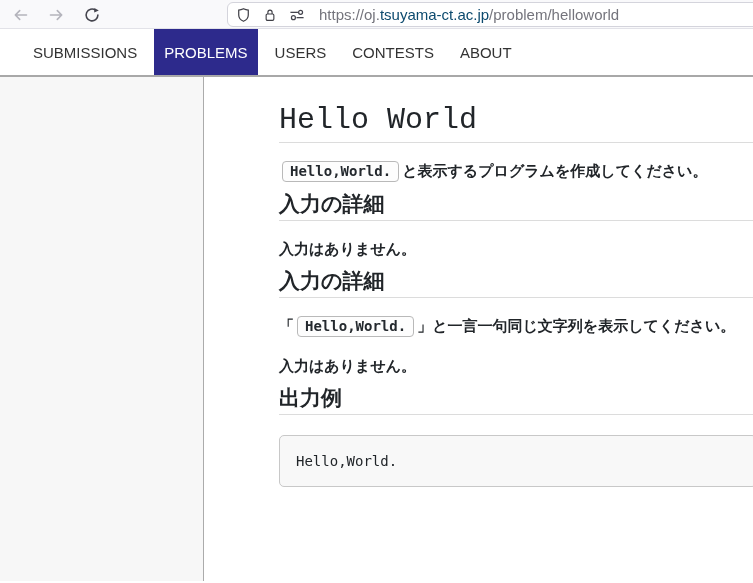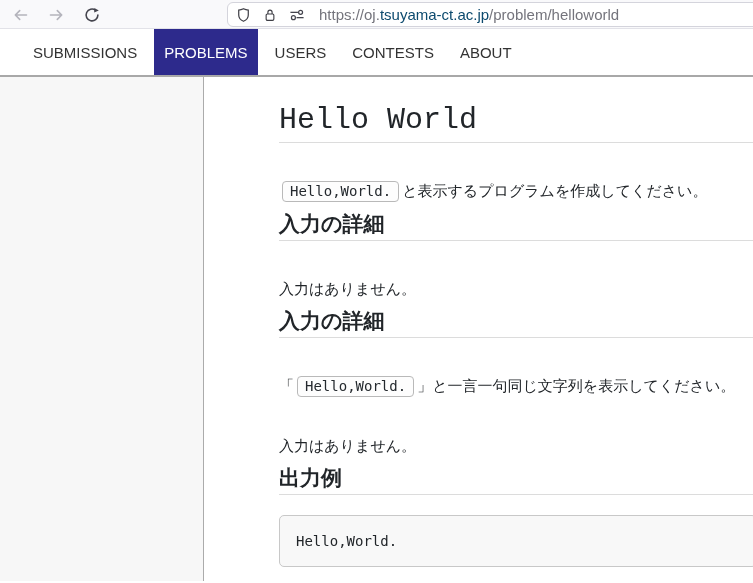--- a/index.html
+++ b/index.html
@@ -57,21 +57,21 @@
   .main { flex: 1; padding: 27px 0 0 75px; overflow: hidden; }
 
   h1.title {
     font-size: 30px; font-weight: 500; line-height: 33px; color: #212529;
     padding-bottom: 5px; border-bottom: 1px solid #dcdcdc; font-family: Liberation Mono, monospace;
   }
   h2.sec {
     font-size: 21px; font-weight: 700; line-height: 25px; color: #212529;
     margin-top: 8px; padding-bottom: 4px; border-bottom: 1px solid #dcdcdc;
   }
-  p.body-text { margin-top: 36px; font-size: 15px; line-height: 23px; font-weight: 400; }
+  p.body-text { margin-top: 16px; font-size: 15px; line-height: 23px; font-weight: 700; }
   .inline-code {
     font-family: "DejaVu Sans Mono", monospace; font-size: 14px; color: #24292e;
     background: #fdfdfd; border: 1px solid #b9b9b9; border-radius: 4px;
     padding: 1px 7px 2px; margin: 0 3px; white-space: nowrap;
   }
   .code-block {
     margin-top: 20px; margin-right: -4px;
     background: #f8f8f8; border: 1px solid #c8c8c8; border-radius: 5px;
     padding: 15px 16px;
     font-family: "DejaVu Sans Mono", monospace; font-size: 14px; line-height: 20px;

